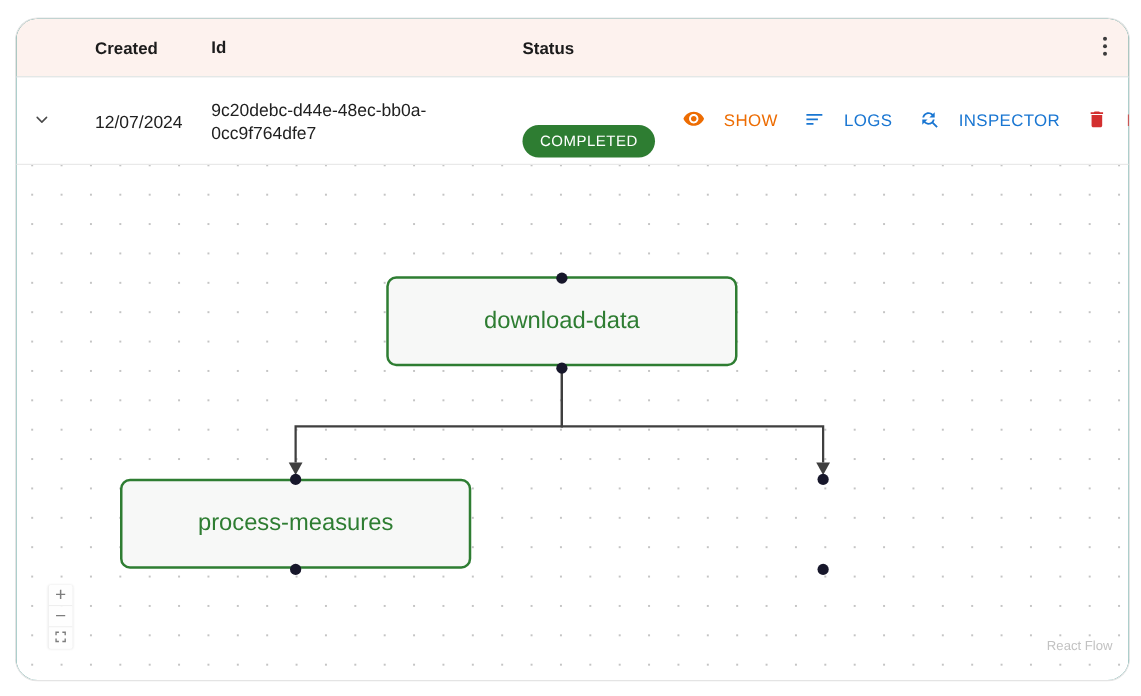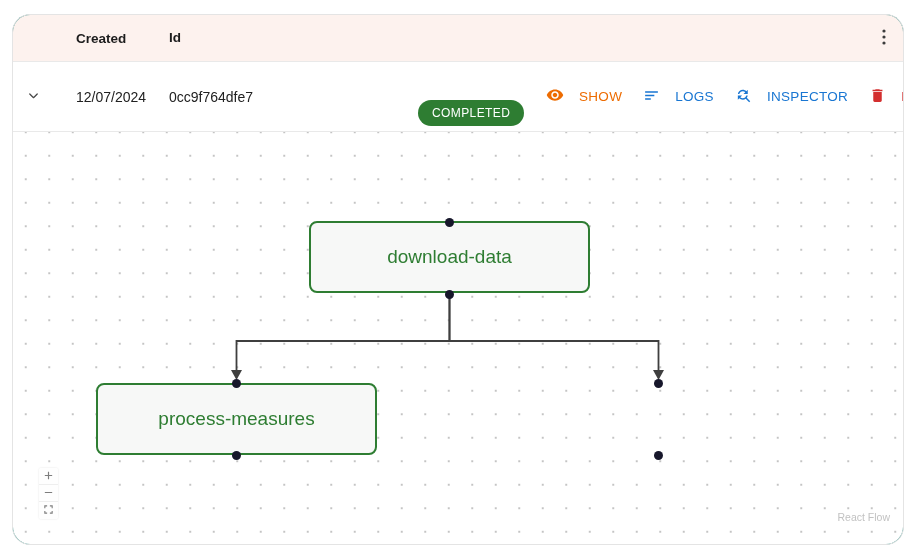--- a/index.html
+++ b/index.html
@@ -82,20 +82,21 @@
 </style>
 </head>
 <body>
 
 <div class="card">
 
   <div class="table-header">
     <div class="c-expand"></div>
     <div class="c-created">Created</div>
     <div class="c-id">Id</div>
+    <div class="c-status">Status</div>
     <div class="c-actions"></div>
     <div class="c-kebab">
       <button class="icon-btn">
         <span>
           <svg width="4" height="16" viewBox="0 0 4 16">
               <circle cx="2" cy="2" r="1.6" fill="#3c3c3c"></circle>
               <circle cx="2" cy="8" r="1.6" fill="#3c3c3c"></circle>
               <circle cx="2" cy="14" r="1.6" fill="#3c3c3c"></circle>
             </svg>
         </span>
@@ -108,20 +109,21 @@
       <button class="icon-btn">
         <span>
           <svg width="15" height="15" viewBox="0 0 24 24">
               <path d="M6 9.5l6 6 6-6" fill="none" stroke="#4a4a4a" stroke-width="2" stroke-linecap="round" stroke-linejoin="round"></path>
             </svg>
         </span>
       </button>
     </div>
     <div class="c-created">12/07/2024</div>
     <div class="c-id">
+      <div>9c20debc-d44e-48ec-bb0a-</div>
       <div>0cc9f764dfe7</div>
     </div>
     <div class="c-status">
       <span class="badge">COMPLETED</span>
     </div>
     <div class="c-actions">
       <button class="action-btn show">
         <span>
           <svg width="18" height="18" viewBox="0 0 24 24">
               <path d="M12 4.5C7 4.5 2.73 7.61 1 12c1.73 4.39 6 7.5 11 7.5s9.27-3.11 11-7.5c-1.73-4.39-6-7.5-11-7.5zm0 12.5c-2.76 0-5-2.24-5-5s2.24-5 5-5 5 2.24 5 5-2.24 5-5 5zm0-8c-1.66 0-3 1.34-3 3s1.34 3 3 3 3-1.34 3-3-1.34-3-3-3z" fill="#ed6c02"></path>

